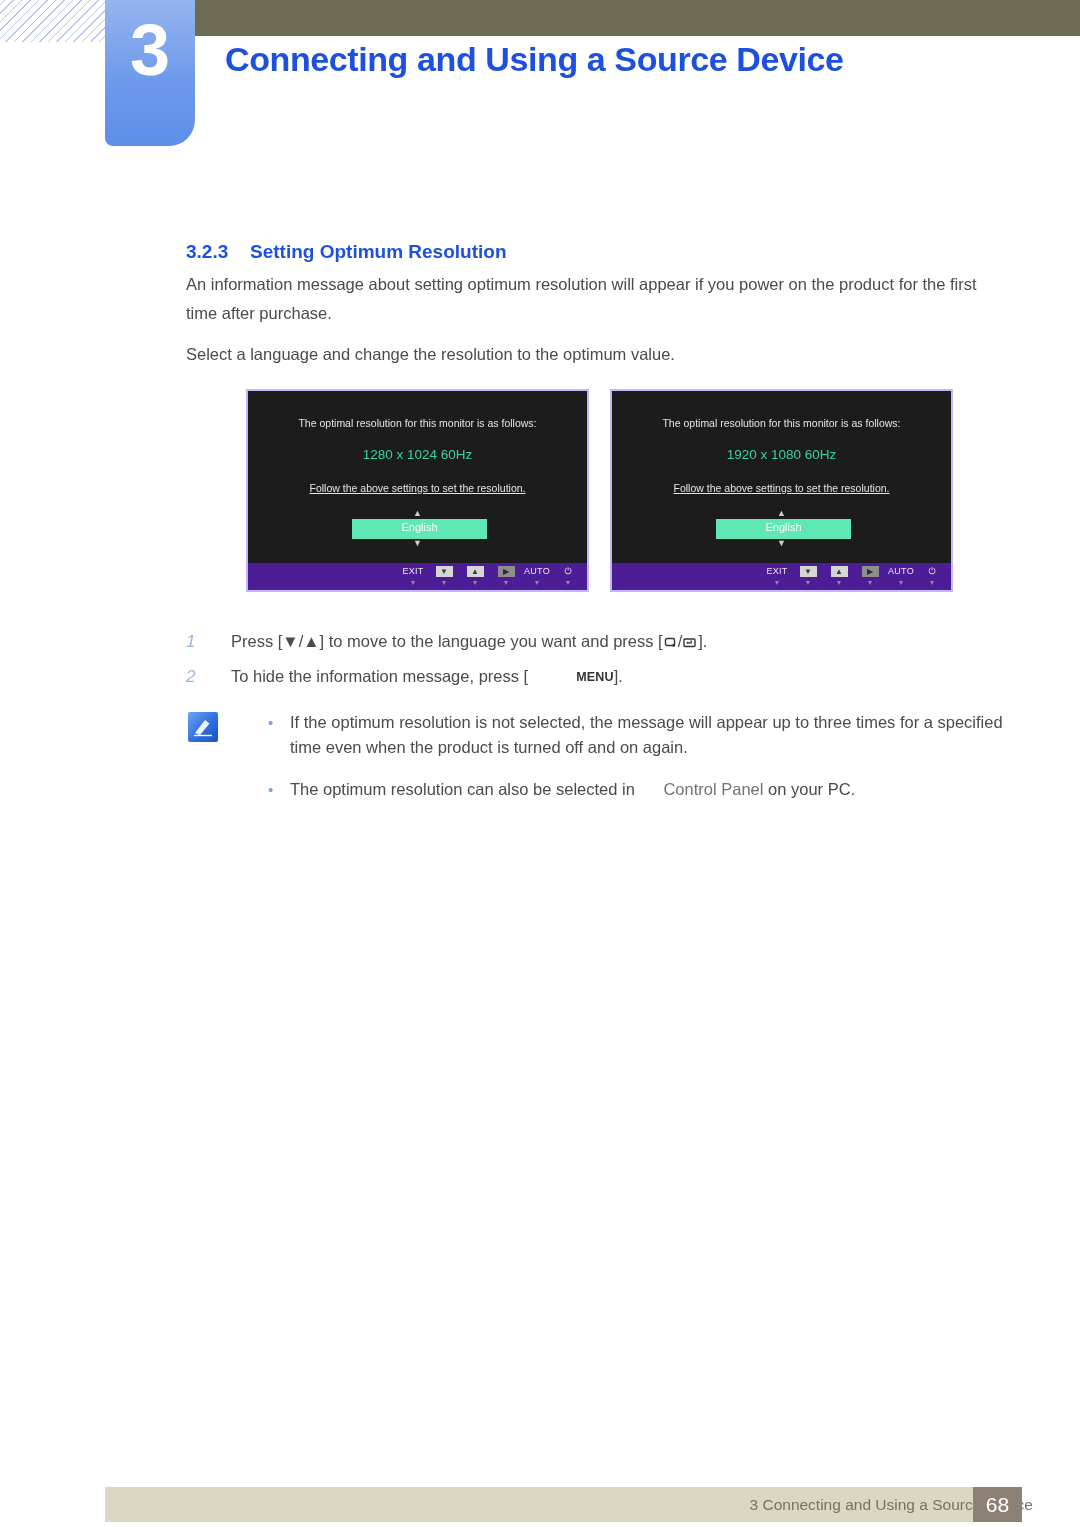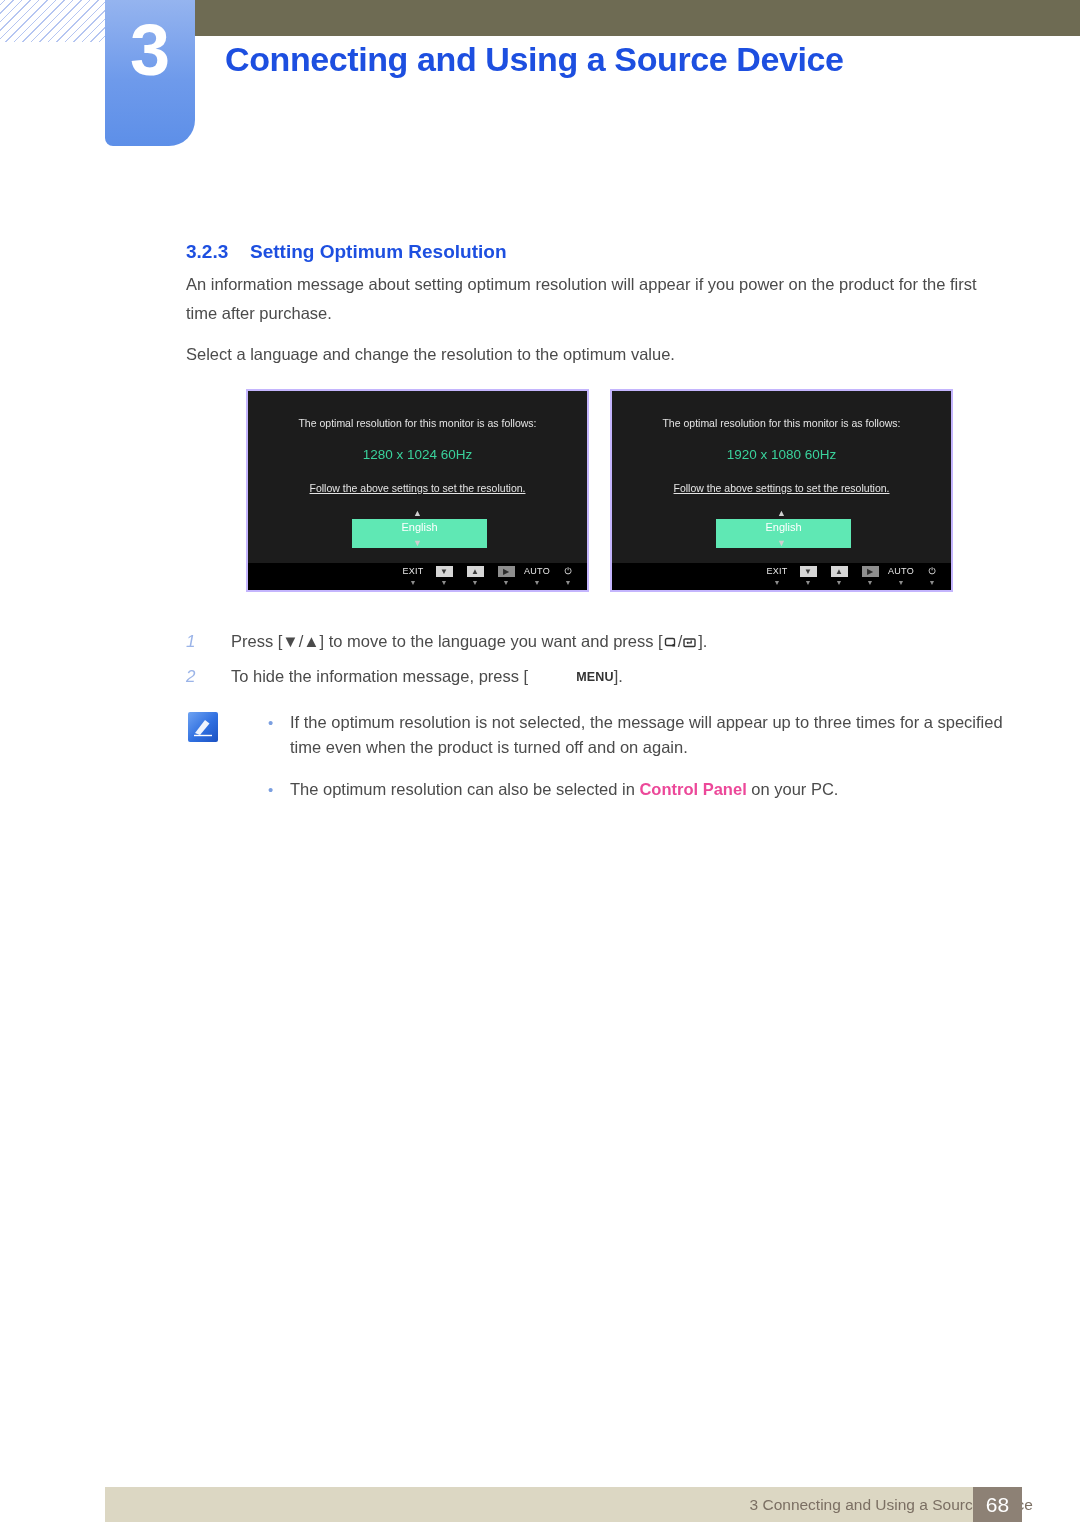--- a/index.html
+++ b/index.html
@@ -82,27 +82,27 @@
     position: absolute; left: 0; top: 91px; width: 100%;
     text-align: center; color: #e4e4e4; font-size: 10.5px; text-decoration: underline;
   }
   .osd-arrow {
     position: absolute; left: 0; width: 100%; text-align: center;
     color: #cfcfcf; font-size: 9px; line-height: 9px;
   }
   .arrow-up { top: 118px; }
   .arrow-dn { top: 148px; }
   .osd-lang {
-    position: absolute; left: 104px; top: 128px; width: 135px; height: 29px;
+    position: absolute; left: 104px; top: 128px; width: 135px; height: 20px;
     background: #5fe8b4; color: #ffffff; font-size: 11px;
     text-align: center; line-height: 16px;
   }
   .osd-bottombar {
     position: absolute; left: 0; bottom: 0; width: 100%; height: 27px;
-    background: #000000;
+    background: #4c1d95;
   }
   .osd-btns {
     position: absolute; right: 8px; top: 3px;
     display: flex; align-items: flex-start; gap: 9px;
   }
   .osd-btn { display: flex; flex-direction: column; align-items: center; width: 22px; }
   .osd-btn .glyph {
     color: #e8e8e8; font-size: 9px; line-height: 11px; height: 11px;
     display: flex; align-items: center; justify-content: center;
   }
@@ -139,21 +139,21 @@
   }
   .note-icon svg { position: absolute; left: 4px; top: 4px; }
   .note-list { position: absolute; left: 262px; top: 710px; width: 745px; }
   .note-item {
     position: relative; color: #4b4b4b; font-size: 16.5px; line-height: 25px;
     padding-left: 28px; margin-bottom: 17px;
   }
   .note-item .bullet {
     position: absolute; left: 6px; top: 0; color: #7b9fe0; font-size: 15px; line-height: 25px;
   }
-  .note-item b { font-weight: bold; color: #ec4899; }
+  .note-item b { font-weight: normal; color: #737373; margin-left: 24px; }
 
   
   .footer-bar {
     position: absolute; left: 105px; top: 1487px; width: 917px; height: 35px;
     background: #dcd7c3;
   }
   .footer-text {
     position: absolute; right: 47px; top: 1496px;
     color: #7b6f63; font-size: 15.5px; white-space: nowrap;
   }

